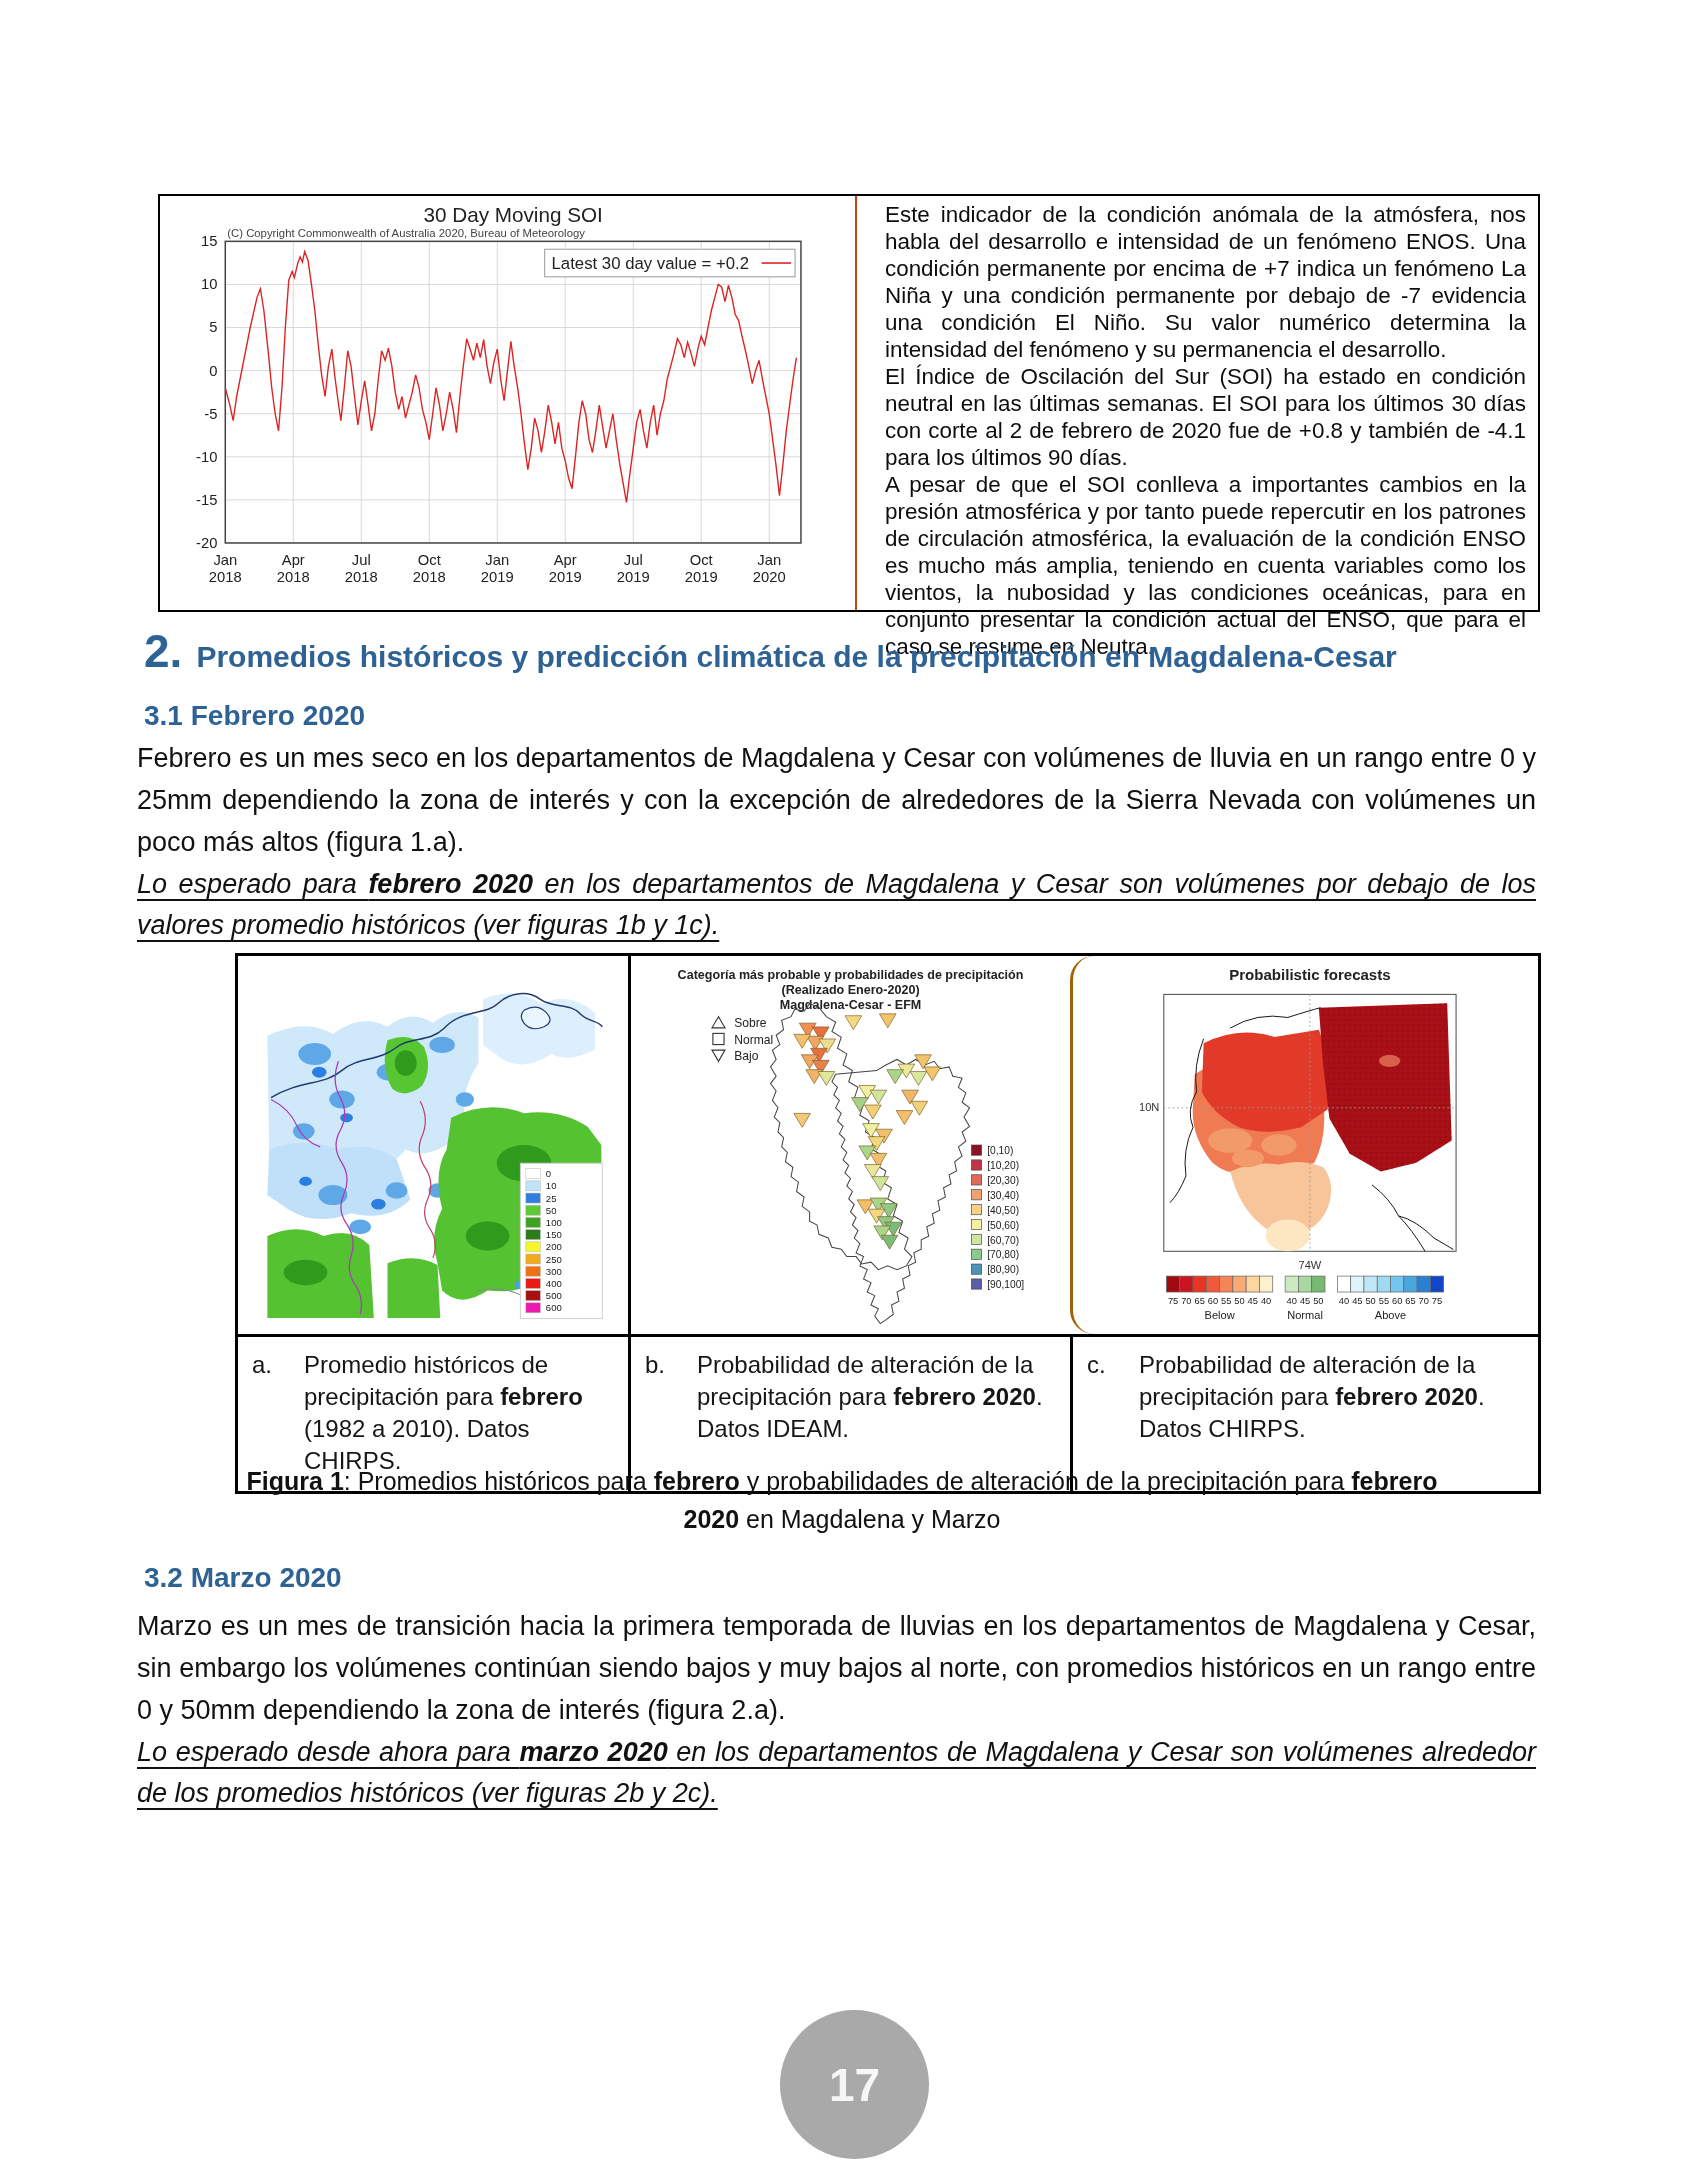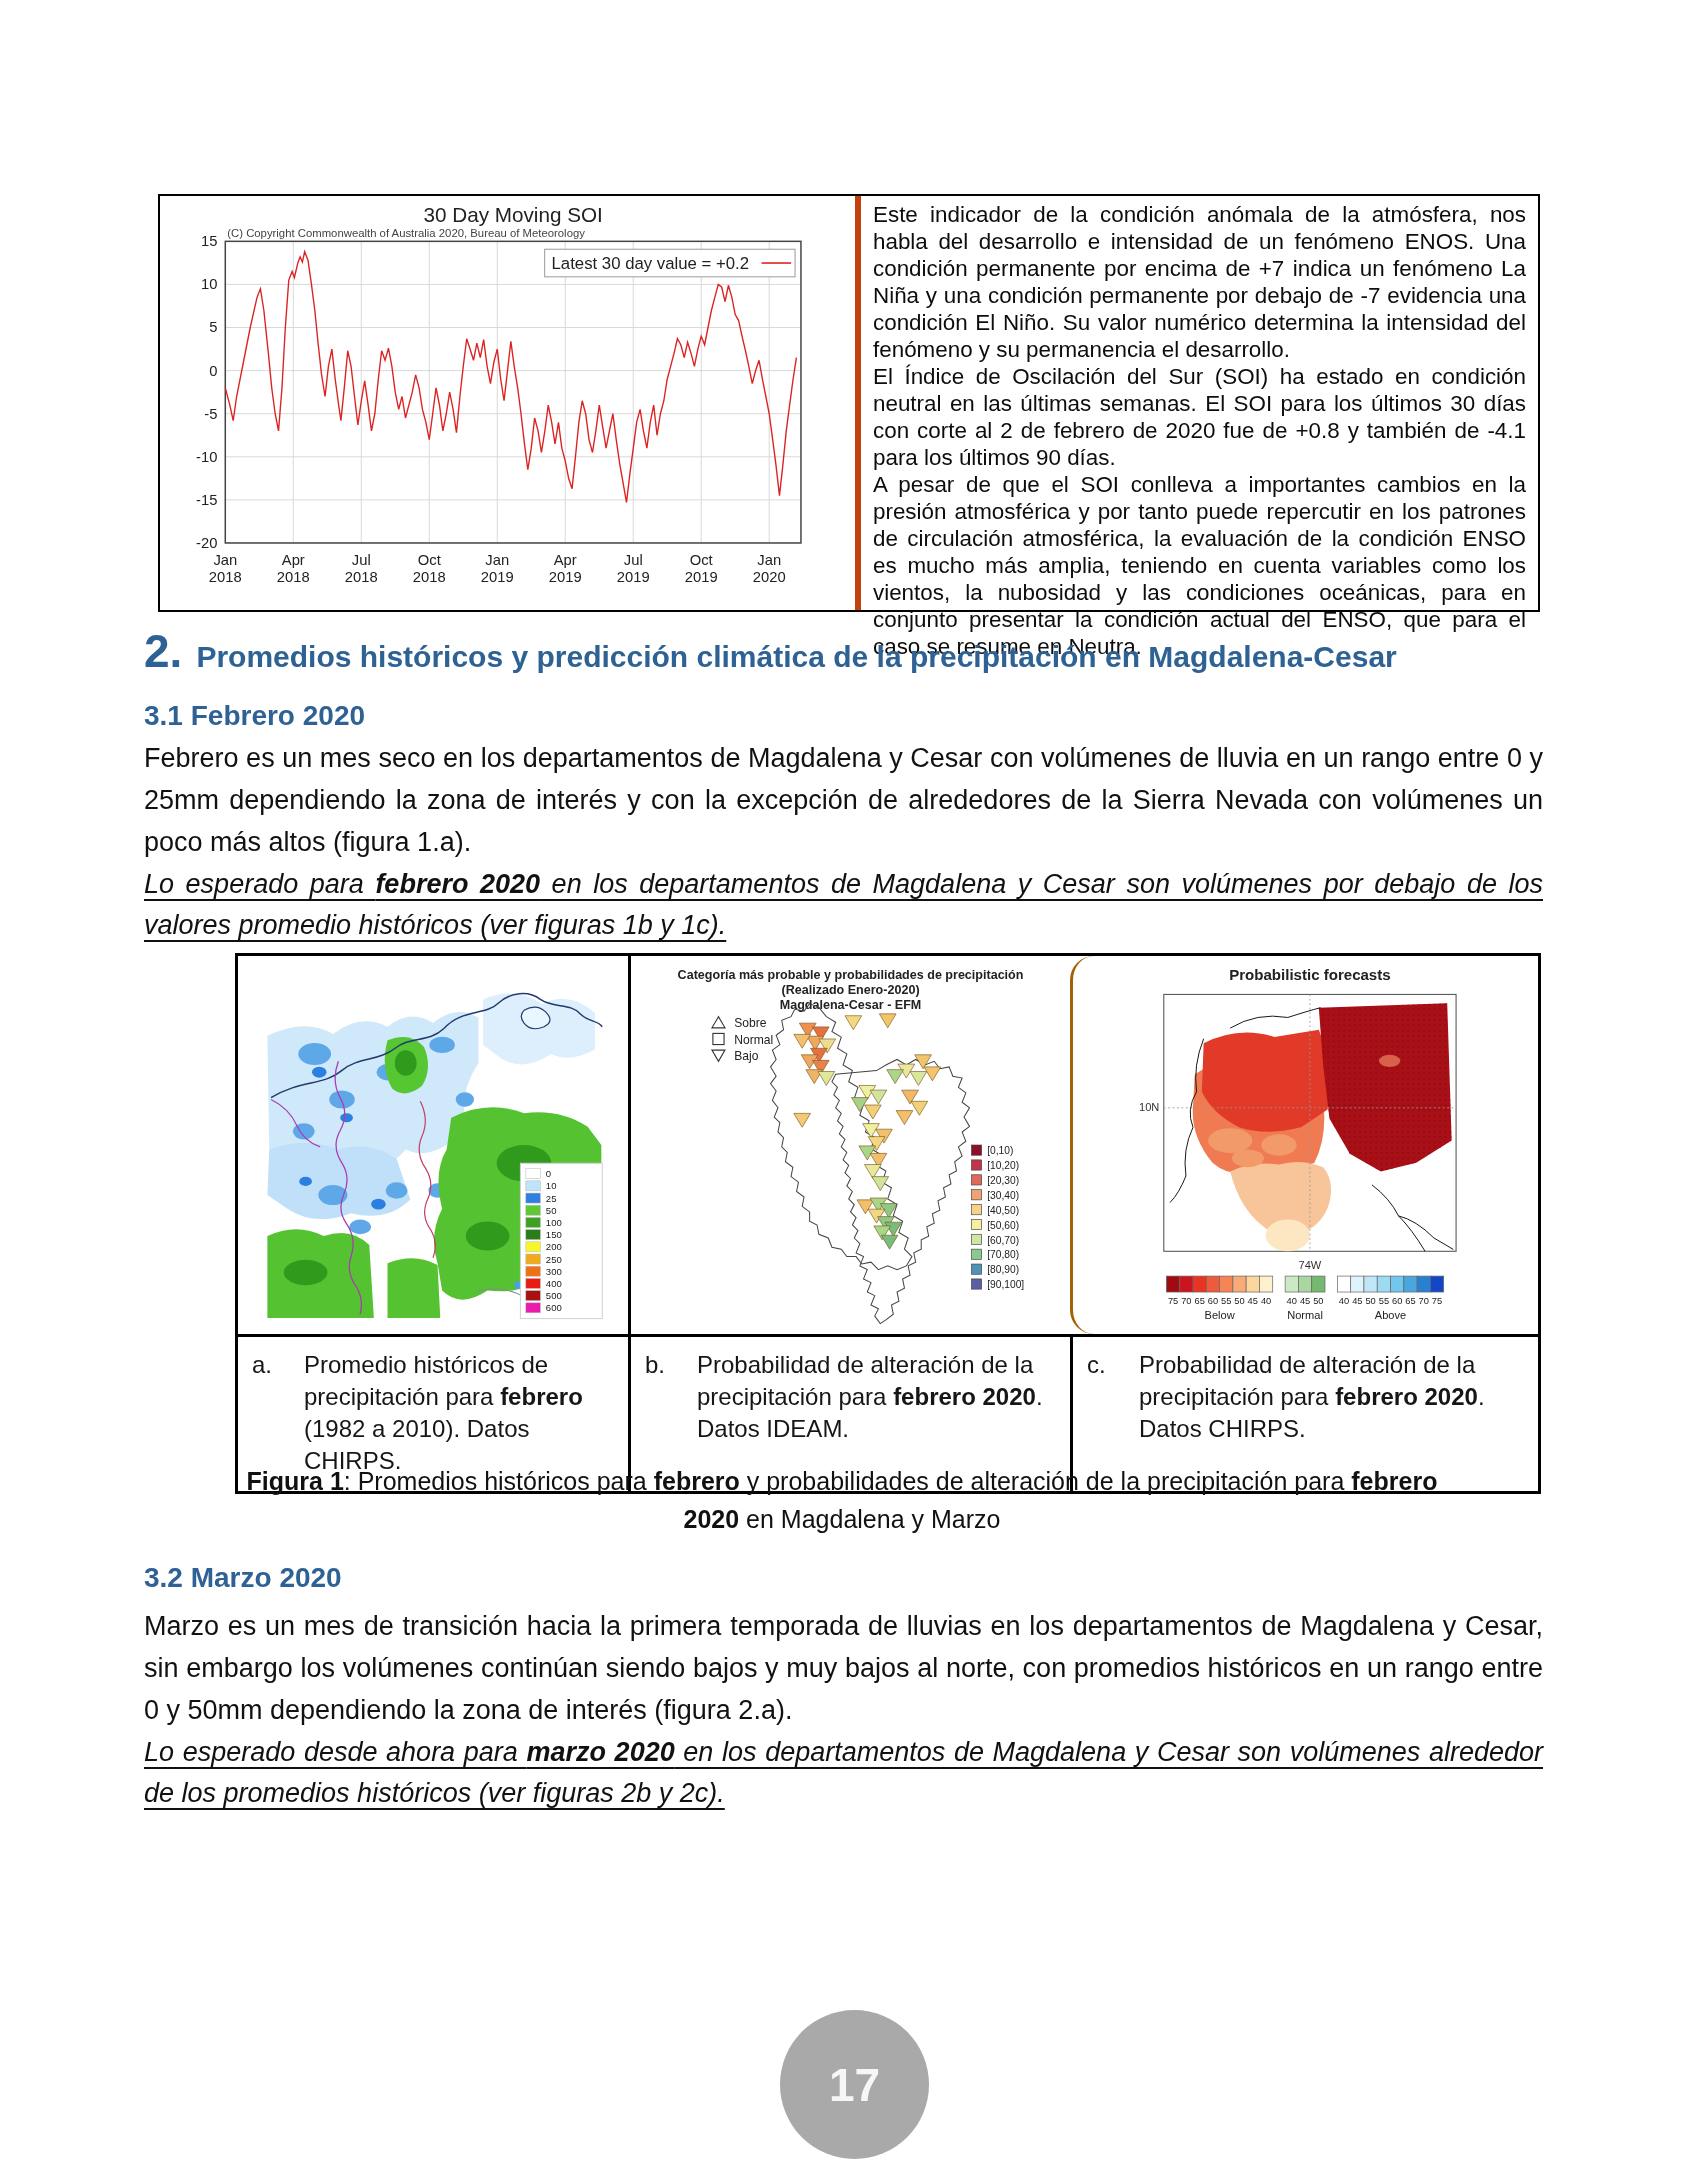--- a/index.html
+++ b/index.html
@@ -2,34 +2,34 @@
 <html><head>
 <meta charset="utf-8">
 <style>
   html,body{margin:0;padding:0;background:#ffffff;}
   .page{position:relative;width:1683px;height:2178px;background:#fff;overflow:hidden;
         font-family:"Liberation Sans",sans-serif;color:#161616;}
   
   .top-box{position:absolute;left:158px;top:194px;width:1382px;height:418px;
            border:2px solid #000;display:flex;box-sizing:border-box;background:#fff;gap:40px;}
   .chart-cell{width:655px;box-sizing:border-box;position:relative;}
-  .text-cell{flex:1;border-left:6px solid #c2410c;box-sizing:border-box;
-             padding:6px 12px 4px 12px;font-size:22.4px;line-height:1.205;
+  .text-cell{flex:1;border-left:2px solid #c2410c;box-sizing:border-box;
+             padding:6px 12px 4px 28px;font-size:22.4px;line-height:1.205;
              text-align:justify;color:#0d0d0d;}
   .text-cell p{margin:0;}
   
   .h2row{position:absolute;left:144px;top:624px;width:1400px;display:flex;
          align-items:baseline;gap:14px;color:#2e6295;}
   .h2num{font-size:46px;font-weight:bold;}
   .h2title{font-size:30px;font-weight:bold;}
   .h3{position:absolute;left:144px;width:1400px;font-size:28px;font-weight:bold;color:#2e6295;}
   .h31{top:700px;}
   .h32{top:1562px;}
   
-  .bodyblock{position:absolute;left:144px;width:1399px;font-size:27px;line-height:1.55;
+  .bodyblock{position:absolute;left:137px;width:1399px;font-size:27px;line-height:1.55;
              text-align:justify;color:#111;}
   .b31{top:738px;}
   .b32{top:1606px;}
   .bodyblock p{margin:0;}
   .emline{font-style:italic;text-decoration:underline;text-decoration-thickness:2px;
           text-underline-offset:6px;}
   .emline b{font-style:italic;}
   
   .fig-table{position:absolute;left:235px;top:953px;width:1306px;box-sizing:border-box;
              border:3px solid #000;background:#fff;}

